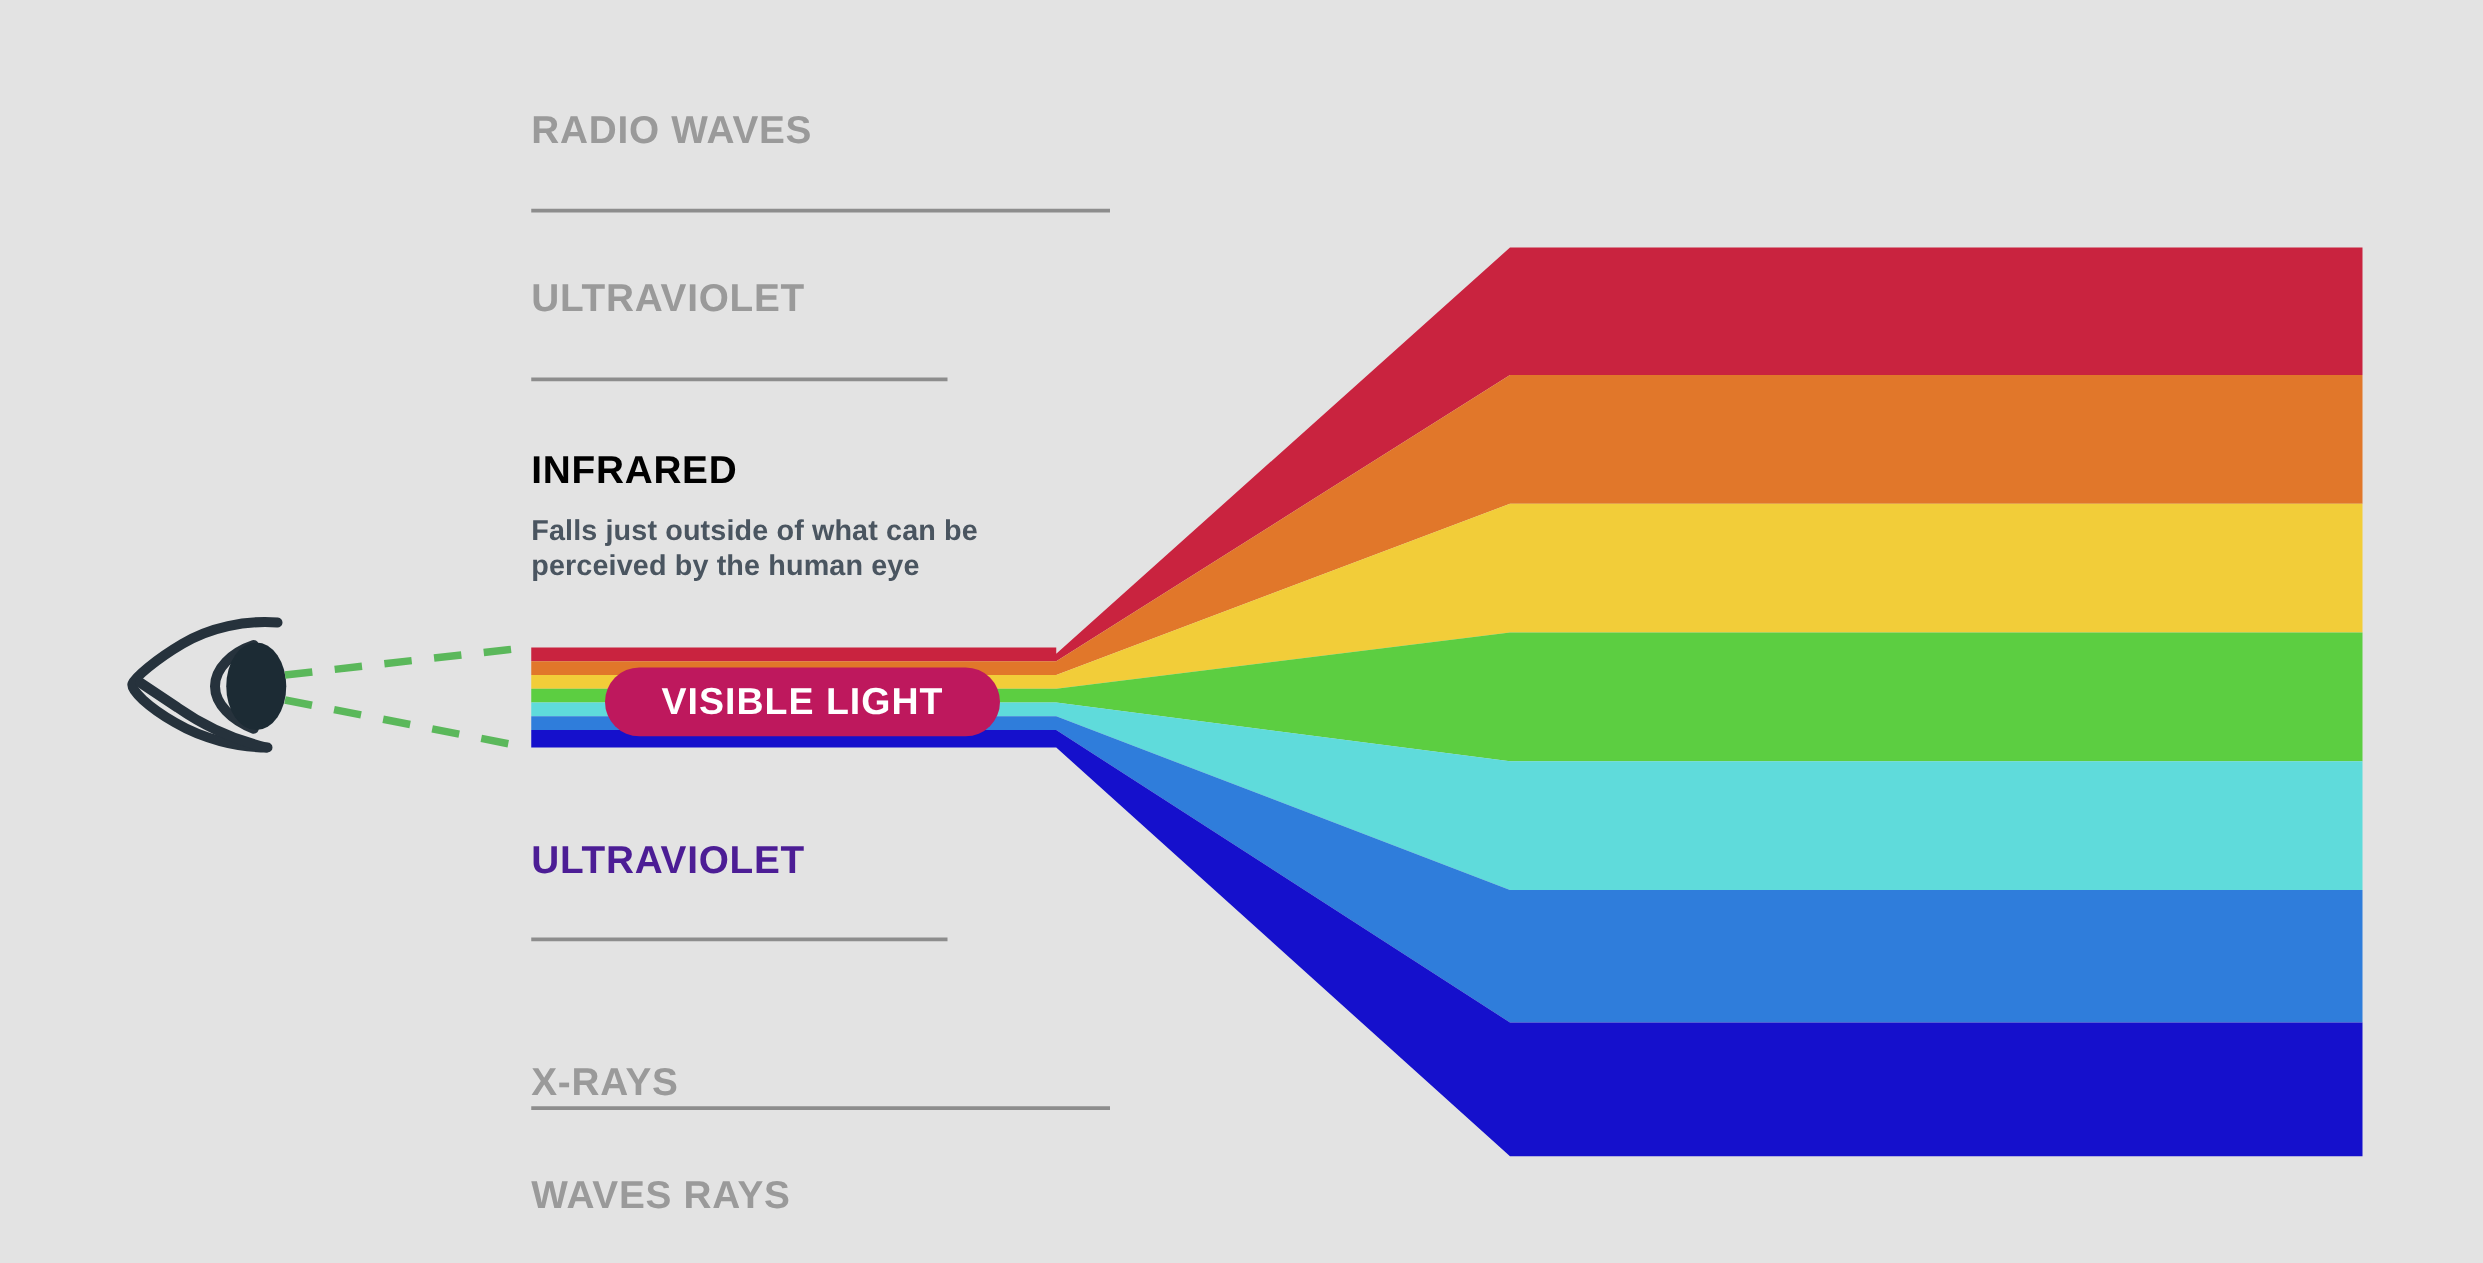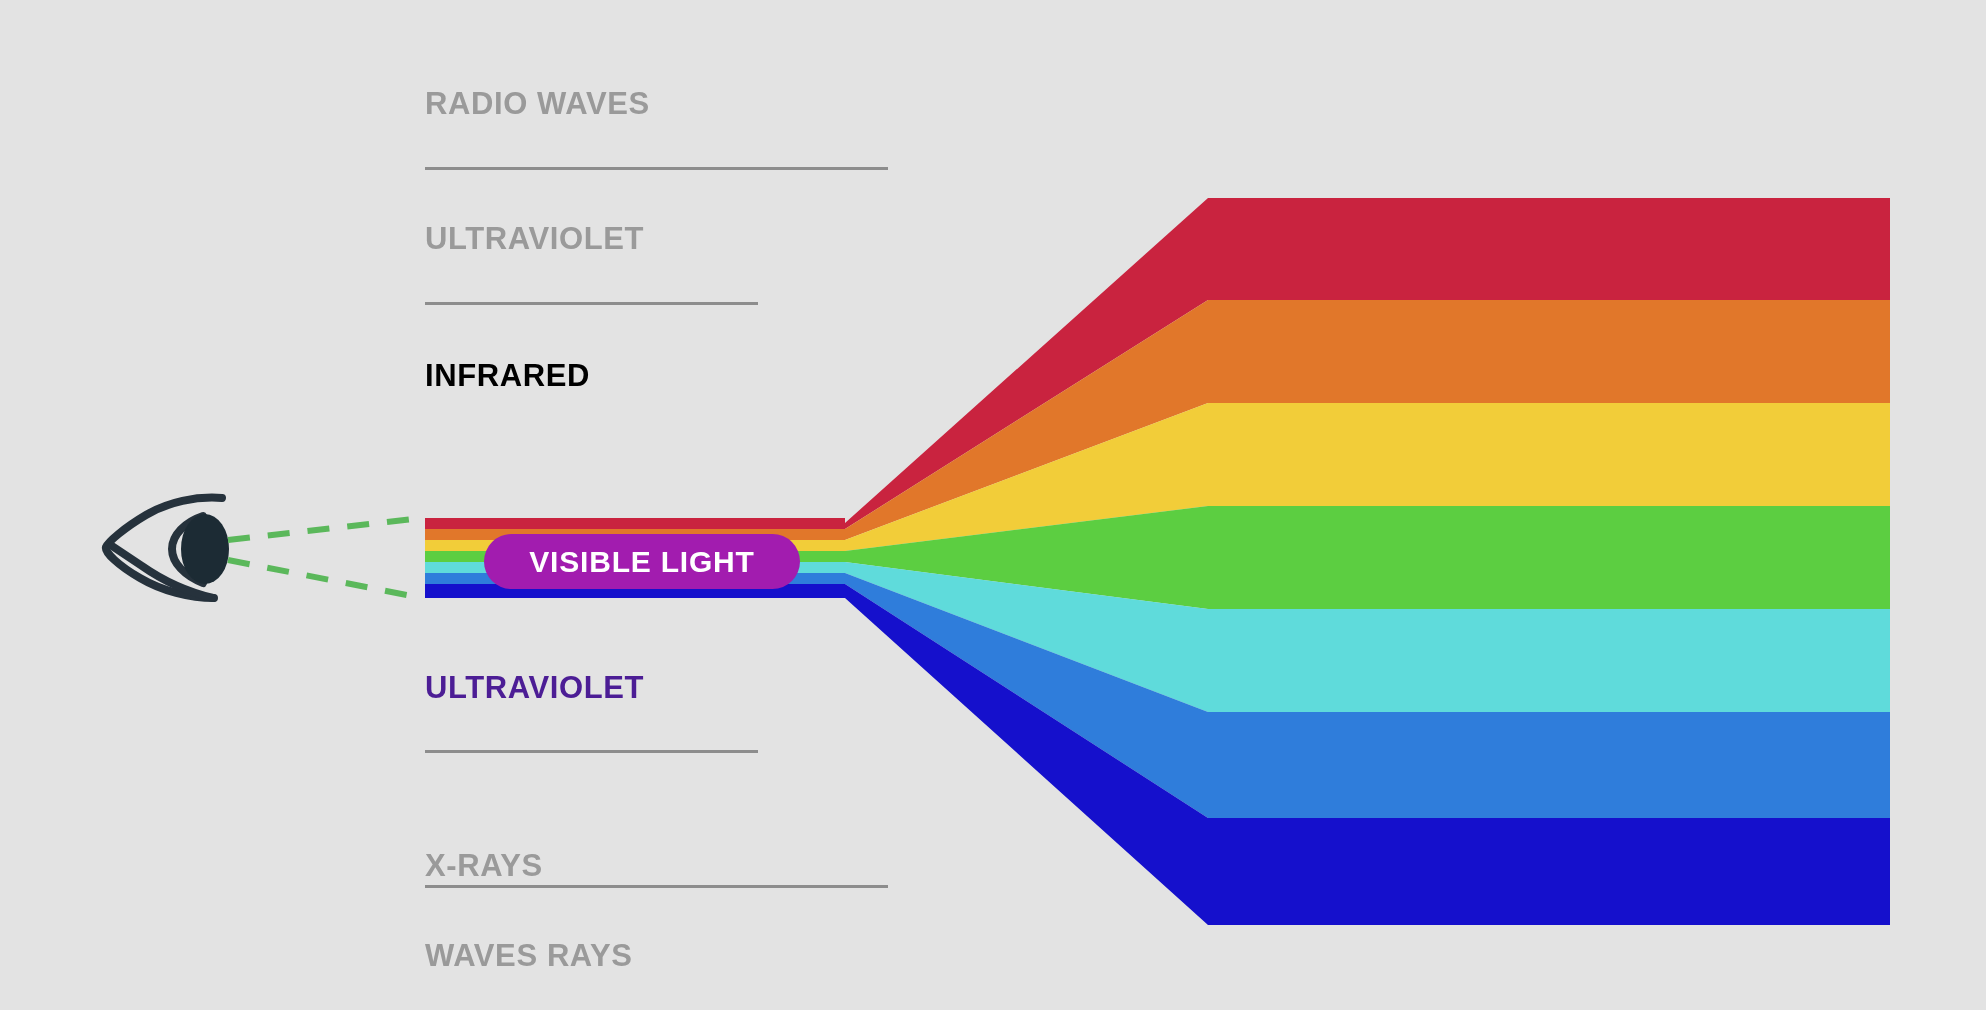--- a/index.html
+++ b/index.html
@@ -115,26 +115,28 @@
     </g>
   </svg>
 
   <div class="band-label" style="top: 88px; color: rgb(154, 154, 154);">RADIO WAVES</div>
   <div class="divider" style="top: 167px; width: 463px; background: rgb(141, 141, 141);"></div>
 
   <div class="band-label" style="top: 223px; color: rgb(154, 154, 154);">ULTRAVIOLET</div>
   <div class="divider" style="top: 302px; width: 333px; background: rgb(141, 141, 141);"></div>
 
   <div class="band-label active" style="top: 360px; color: #000000;">INFRARED</div>
+  <div class="band-desc" style="top: 410px; color: rgb(74, 85, 96);">Falls just outside of what can be
+perceived by the human eye</div>
 
   <div class="band-label" style="top: 672px; color: #4c1d95;">ULTRAVIOLET</div>
   <div class="divider" style="top: 750px; width: 333px; background: rgb(141, 141, 141);"></div>
 
   <div class="band-label" style="top: 850px; color: rgb(154, 154, 154);">X-RAYS</div>
   <div class="divider" style="top: 885px; width: 463px; background: rgb(141, 141, 141);"></div>
 
   <div class="band-label" style="top: 940px; color: rgb(154, 154, 154);">WAVES RAYS</div>
 
-  <div id="visible-light-badge" style="background: #a21caf;">
+  <div id="visible-light-badge" style="background: #be185d;">
     <span class="badge-text" style="color: rgb(255, 255, 255);">VISIBLE LIGHT</span>
   </div>
 
 </div>
 
 </body></html>

